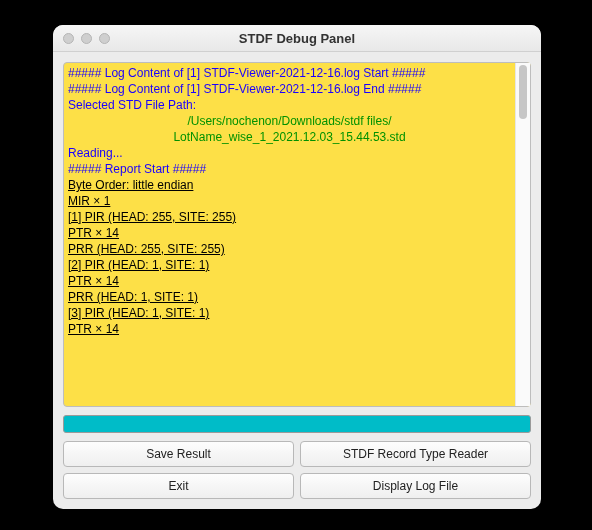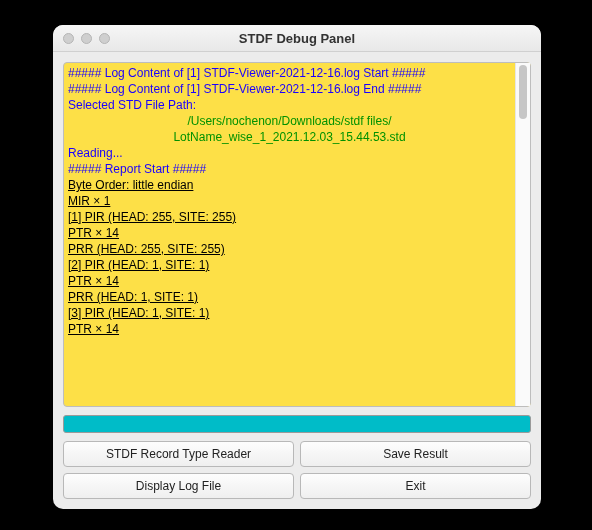--- a/index.html
+++ b/index.html
@@ -145,20 +145,20 @@
     <div class="log-wrap">
       <div class="log" id="log"><span class="line c-blue">##### Log Content of [1] STDF-Viewer-2021-12-16.log Start #####</span><span class="line c-blue">##### Log Content of [1] STDF-Viewer-2021-12-16.log End #####</span><span class="line c-black"></span><span class="line c-black"></span><span class="line c-blue">Selected STD File Path:</span><span class="line c-green">/Users/nochenon/Downloads/stdf files/</span><span class="line c-green">LotName_wise_1_2021.12.03_15.44.53.std</span><span class="line c-blue">Reading...</span><span class="line c-blue">##### Report Start #####</span><span class="line c-black">Byte Order: little endian</span><span class="line c-black">MIR × 1</span><span class="line c-black">[1] PIR (HEAD: 255, SITE: 255)</span><span class="line c-black">PTR × 14</span><span class="line c-black">PRR (HEAD: 255, SITE: 255)</span><span class="line c-black">[2] PIR (HEAD: 1, SITE: 1)</span><span class="line c-black">PTR × 14</span><span class="line c-black">PRR (HEAD: 1, SITE: 1)</span><span class="line c-black">[3] PIR (HEAD: 1, SITE: 1)</span><span class="line c-black">PTR × 14</span></div>
       <div class="scrollbar">
         <div class="scroll-thumb"></div>
       </div>
     </div>
 
     <div class="progress" title="100"></div>
 
     <div class="button-grid">
+      <div class="btn">Save Result</div>
       <div class="btn">STDF Record Type Reader</div>
-      <div class="btn">Save Result</div>
+      <div class="btn">Exit</div>
       <div class="btn">Display Log File</div>
-      <div class="btn">Exit</div>
     </div>
 
   </div>
 </div>
 
 </body></html>

